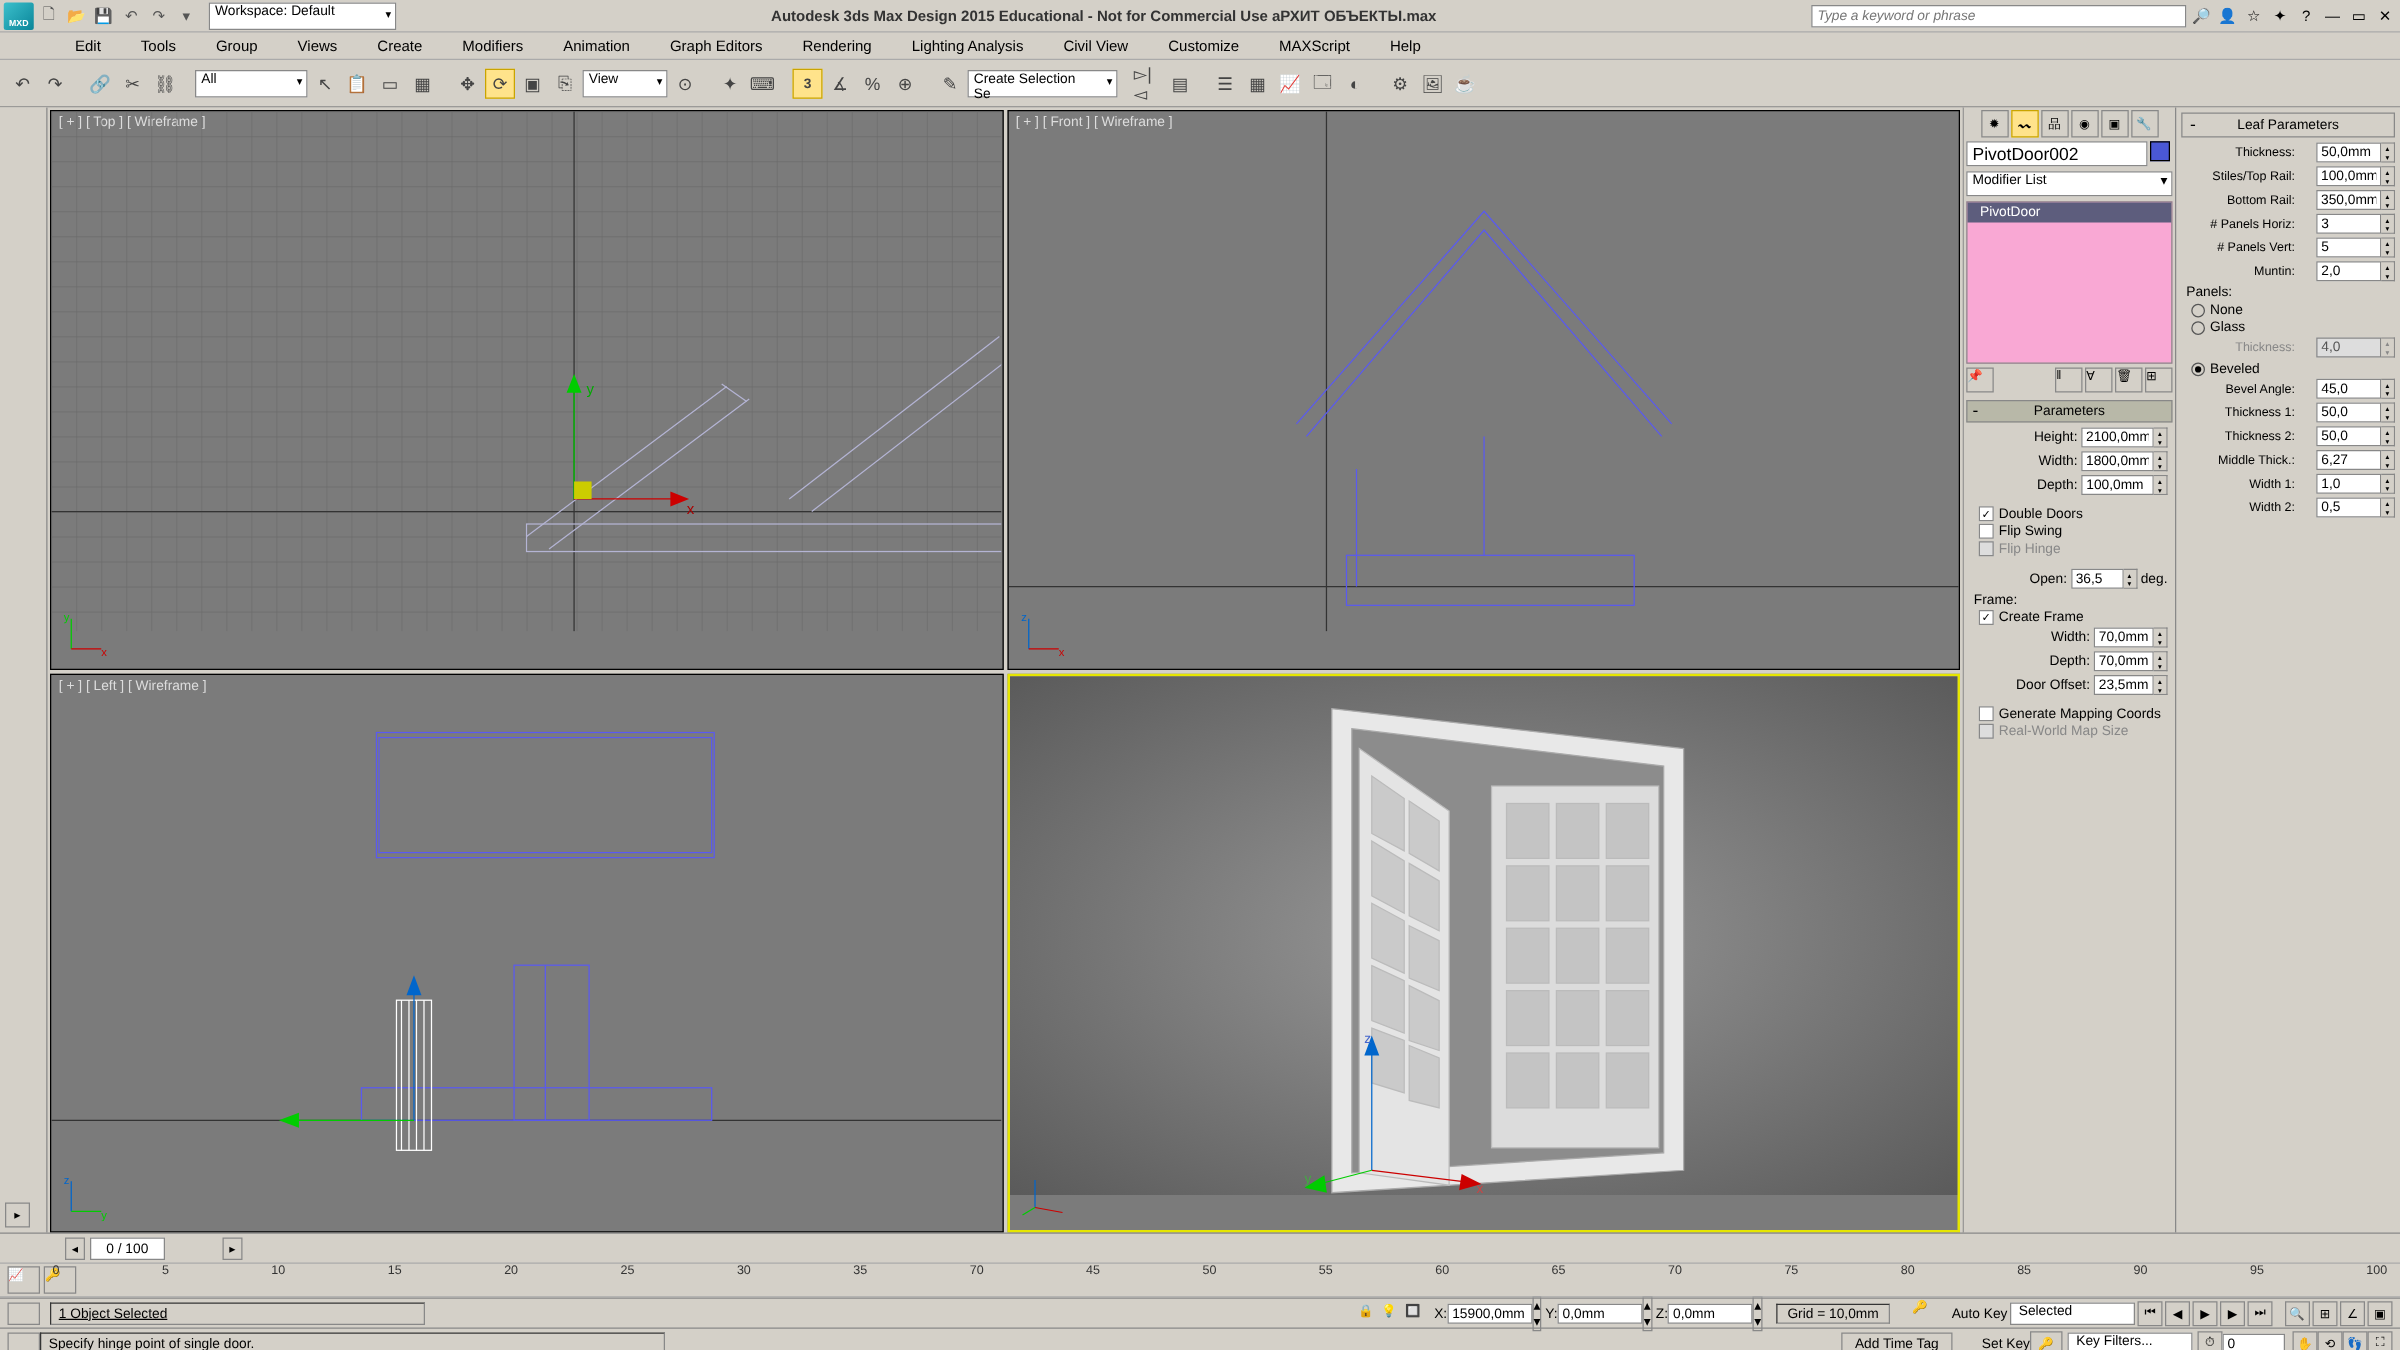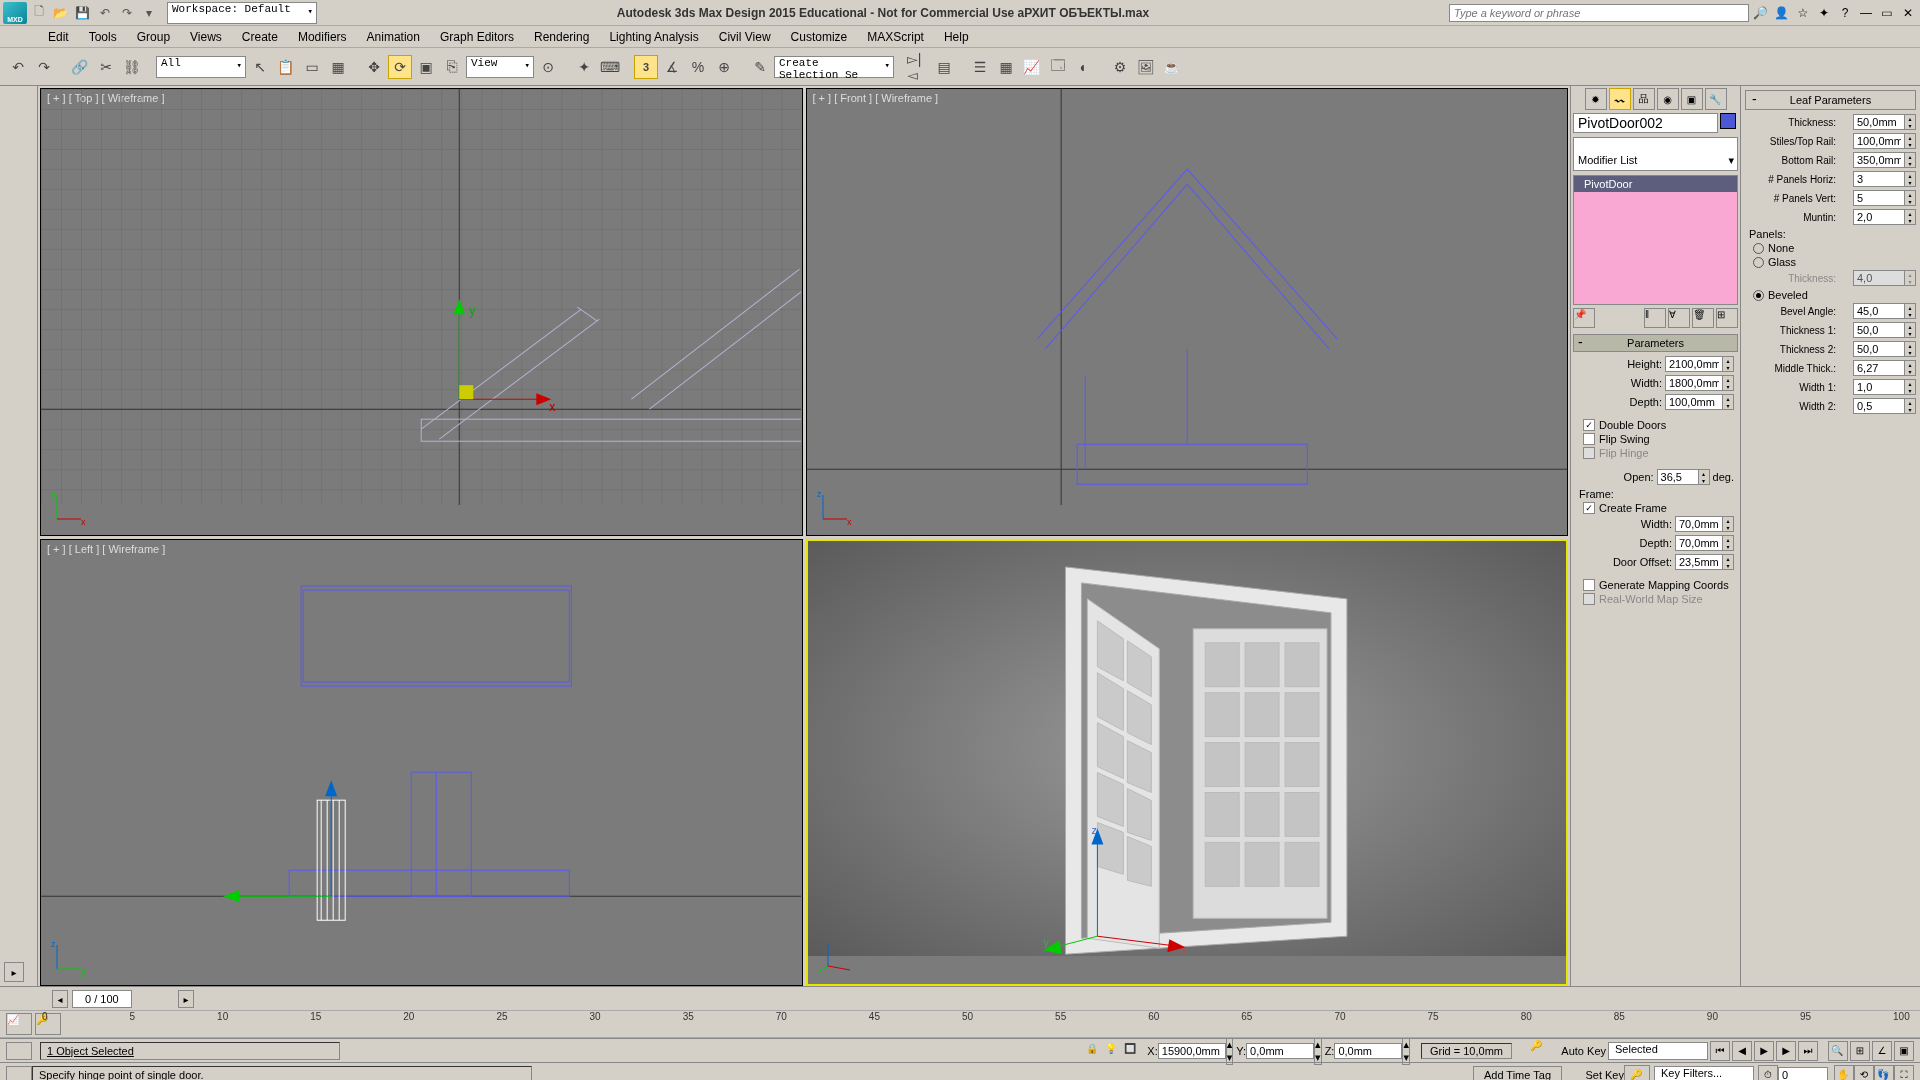--- a/index.html
+++ b/index.html
@@ -7,29 +7,29 @@
 
 
 .title-bar { height:26px; background:#d4d0c8; display:flex; align-items:center; border-bottom:1px solid #aaa; padding:0 3px; gap:2px;}
 .app-icon { width:24px; height:22px; background:linear-gradient(135deg,#3cc0cc,#0a8599); border-radius:2px; display:flex; align-items:flex-end; justify-content:center; color:#fff; font-size:7px; font-weight:bold; padding-bottom:1px;}
 .qat-btn { width:20px; height:20px; display:flex; align-items:center; justify-content:center; color:#555; font-size:12px; }
 .title-text-wrap { flex:1; text-align:center; font-size:12px; color:#333; font-weight:bold; }
 .search-box { width:300px; height:18px; background:#fff; border:1px solid #888; font-size:11px; padding:0 4px; color:#888; font-style:italic;}
 .win-btn { width:18px; height:18px; display:flex; align-items:center; justify-content:center; font-size:12px; margin-left:1px;}
 
 
-.menu-bar { height:22px; display:flex; align-items:center; padding:0 8px; gap:0; border-bottom:1px solid #aaa;}
+.menu-bar { height:22px; display:flex; align-items:center; padding:0 8px; gap:12px; border-bottom:1px solid #aaa;}
 .menu-item { padding:0 10px; font-size:12px; height:22px; display:flex; align-items:center; }
 
 
 .main-toolbar { height:38px; background:#d4d0c8; display:flex; align-items:center; padding:0 6px; gap:2px; border-bottom:1px solid #888;}
 .tb-btn { width:24px; height:24px; border:1px solid transparent; display:flex; align-items:center; justify-content:center; font-size:14px; color:#444;}
 .tb-btn.active { background:#ffe38b; border:1px solid #c9a400; }
 .tb-sep { width:8px; height:24px; }
-.tb-dropdown { height:22px; background:#fff; border:1px solid #888; font-size:11px; padding:0 18px 0 4px; position:relative;font-family:Liberation Mono, monospace;}
+.tb-dropdown { height:22px; background:#fff; border:1px solid #888; font-size:11px; padding:0 18px 0 4px; position:relative;}
 .tb-dropdown::after { content:"▾"; position:absolute; right:3px; font-size:9px; top:3px;}
 
 
 .content { display:flex; height:900px; }
 .viewport-area { flex:1; display:flex; flex-direction:column; position:relative; padding:2px 2px 0 40px; background:#d4d0c8;}
 .trackbar-left { position:absolute; left:0; top:0; width:38px; bottom:0; background:#d4d0c8; border-right:1px solid #888; display:flex; flex-direction:column; justify-content:flex-end; padding:4px;}
 .viewport-grid { flex:1; display:grid; grid-template-columns:1fr 1fr; grid-template-rows:1fr 1fr; gap:3px;}
 .viewport { background:#7b7b7b; border:1px solid #000; position:relative; overflow:hidden;}
 .viewport.active { border:2px solid #e6e600; }
 .vp-label { position:absolute; top:3px; left:6px; font-size:11px; color:#ddd; }
@@ -37,21 +37,21 @@
 .vp-axis { position:absolute; bottom:8px; left:8px; font-size:11px; z-index:5; }
 
 
 .right-panels { width:350px; display:flex; background:#d4d0c8;}
 .cmd-panel { width:170px; border-left:1px solid #888; padding:2px;}
 .tab-row { display:flex; gap:2px; justify-content:center; margin-bottom:3px; height:22px;}
 .tab-btn { width:22px; height:22px; border:1px solid #888; background:#d4d0c8; display:flex; align-items:center; justify-content:center;}
 .tab-btn.active { background:#ffe38b; border-color:#c9a400;}
 .name-input { width:calc(100% - 20px); height:20px; background:#fff; border:1px solid #888; padding:0 4px; font-size:14px;}
 .color-swatch { width:16px; height:16px; background:#4a58d6; border:1px solid #000; display:inline-block; vertical-align:top; margin-left:2px;}
-.mod-list { width:100%; height:20px; background:#fff; border:1px solid #888; font-size:11px; padding:16px 4px; margin-top:4px; position:relative;}
+.mod-list { width:100%; height:20px; background:#fff; border:1px solid #888; font-size:11px; padding:0 4px; margin-top:4px; position:relative;}
 .mod-list::after { content:"▾"; position:absolute; right:3px;}
 .stack-box { width:100%; height:130px; background:#f9a8d4; border:1px solid #888; margin-top:4px;}
 .stack-item { background:#5d5d7d; color:#fff; padding:2px 10px; font-size:11px;}
 .stack-tools { display:flex; justify-content:space-between; margin-top:3px;}
 .stack-tool { width:22px; height:20px; border:1px solid #888; background:#d4d0c8;}
 .rollout-header { background:#b8b8a8; border:1px solid #888; height:18px; display:flex; align-items:center; font-size:11px; padding:0 6px; margin-top:6px; position:relative;}
 .rollout-header::before { content:"-"; position:absolute; left:4px; font-size:14px; top:-1px;}
 .rollout-header span { flex:1; text-align:center;}
 .rollout-body { padding:4px 4px 4px 2px; font-size:11px;}
 .param-row { display:flex; align-items:center; justify-content:flex-end; margin-bottom:3px; gap:3px;}

